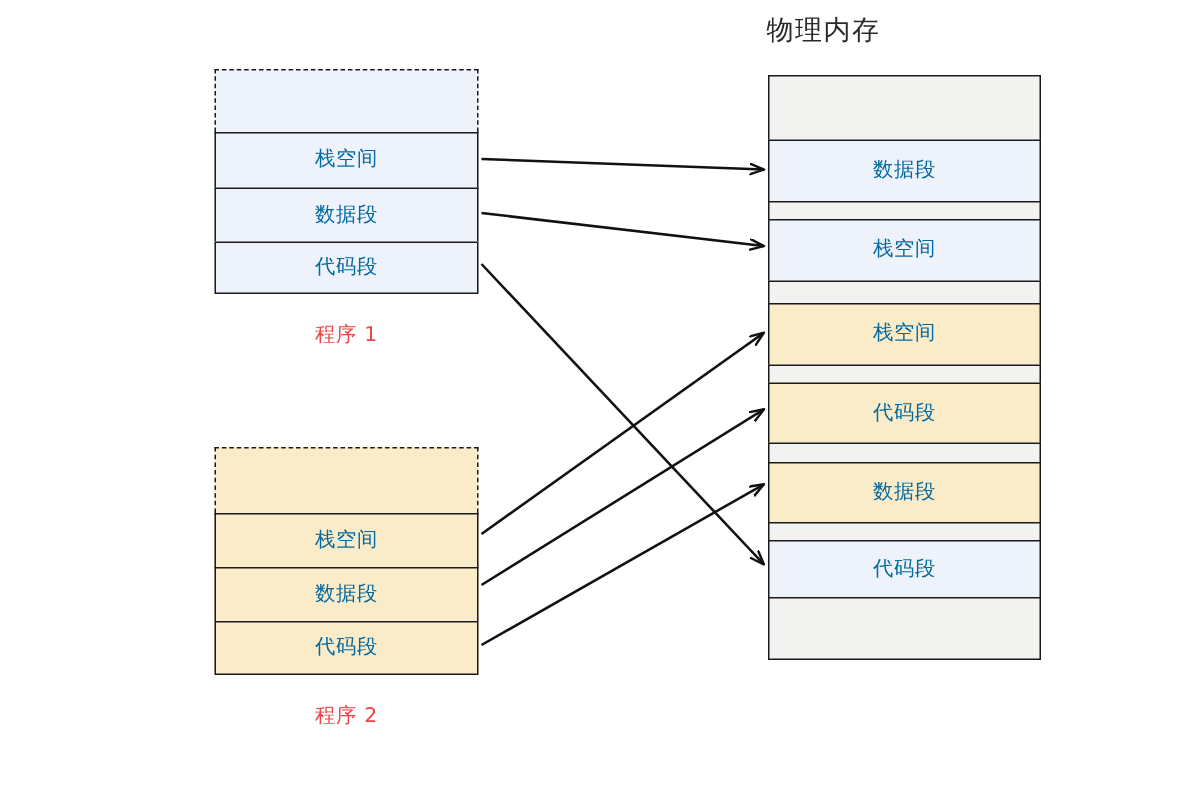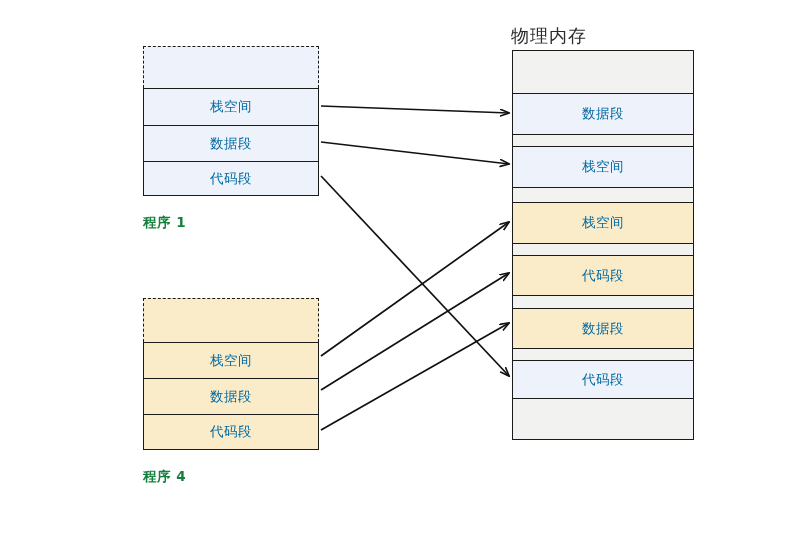--- a/index.html
+++ b/index.html
@@ -44,24 +44,24 @@
   
   .mem-cell{
     border:1.6px solid #1a1a1a;
     border-bottom:none;
   }
   .mem-cell.bottom{border-bottom:1.6px solid #1a1a1a;}
 
   .caption{
     position:absolute;
     font-size:13.5px;
-    color:#15803d;
+    color:#ef4444;
     letter-spacing:0.5px;
+    text-align:center;
     white-space:nowrap;
-    font-weight:bold;
   }
   .title{
     position:absolute;
     font-size:18px;
     color:#2b2b2b;
     letter-spacing:1px;
     white-space:nowrap;
   }
   #arrows{position:absolute;left:0;top:0;width:792px;height:537px;pointer-events:none;}
 </style>
@@ -93,23 +93,23 @@
   </div>
 
   <div class="block prog-row yellow" style="left:143px;top:378px;width:176px;height:36px;">
     <span>数据段</span>
   </div>
 
   <div class="block prog-row last yellow" style="left:143px;top:414px;width:176px;height:36px;">
     <span>代码段</span>
   </div>
 
-  <div class="caption" style="left:143px;top:468px;width:176px;">程序 4</div>
+  <div class="caption" style="left:143px;top:468px;width:176px;">程序 2</div>
 
-  <div class="title" style="left:511px;top:24px;">物理内存</div>
+  <div class="title" style="left:511px;top:8px;">物理内存</div>
 
   <div class="block mem-cell gray" style="left:512px;top:50px;width:182px;height:43px;">
     <span></span>
   </div>
 
   <div class="block mem-cell blue" style="left:512px;top:93px;width:182px;height:41px;">
     <span>数据段</span>
   </div>
 
   <div class="block mem-cell gray" style="left:512px;top:134px;width:182px;height:12px;">

